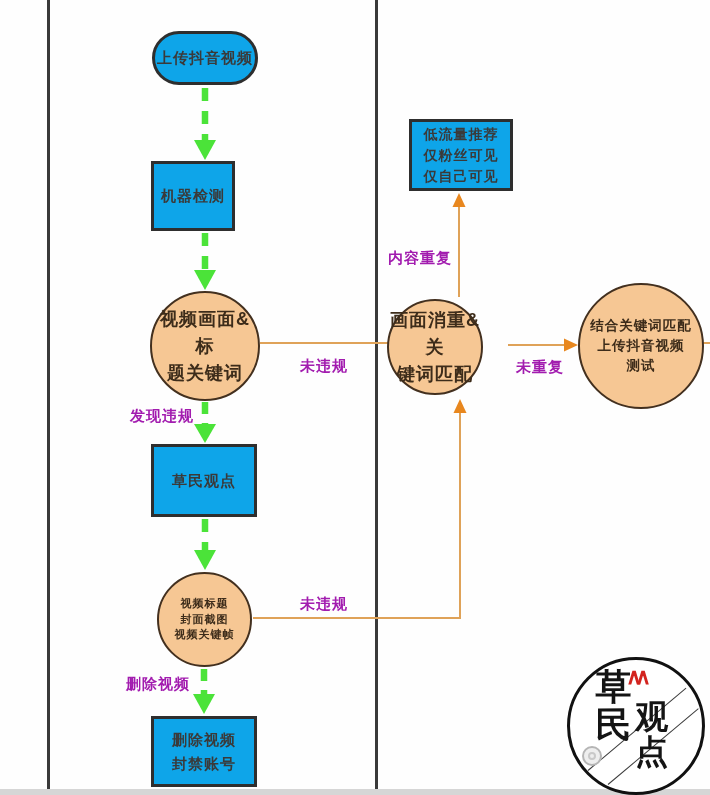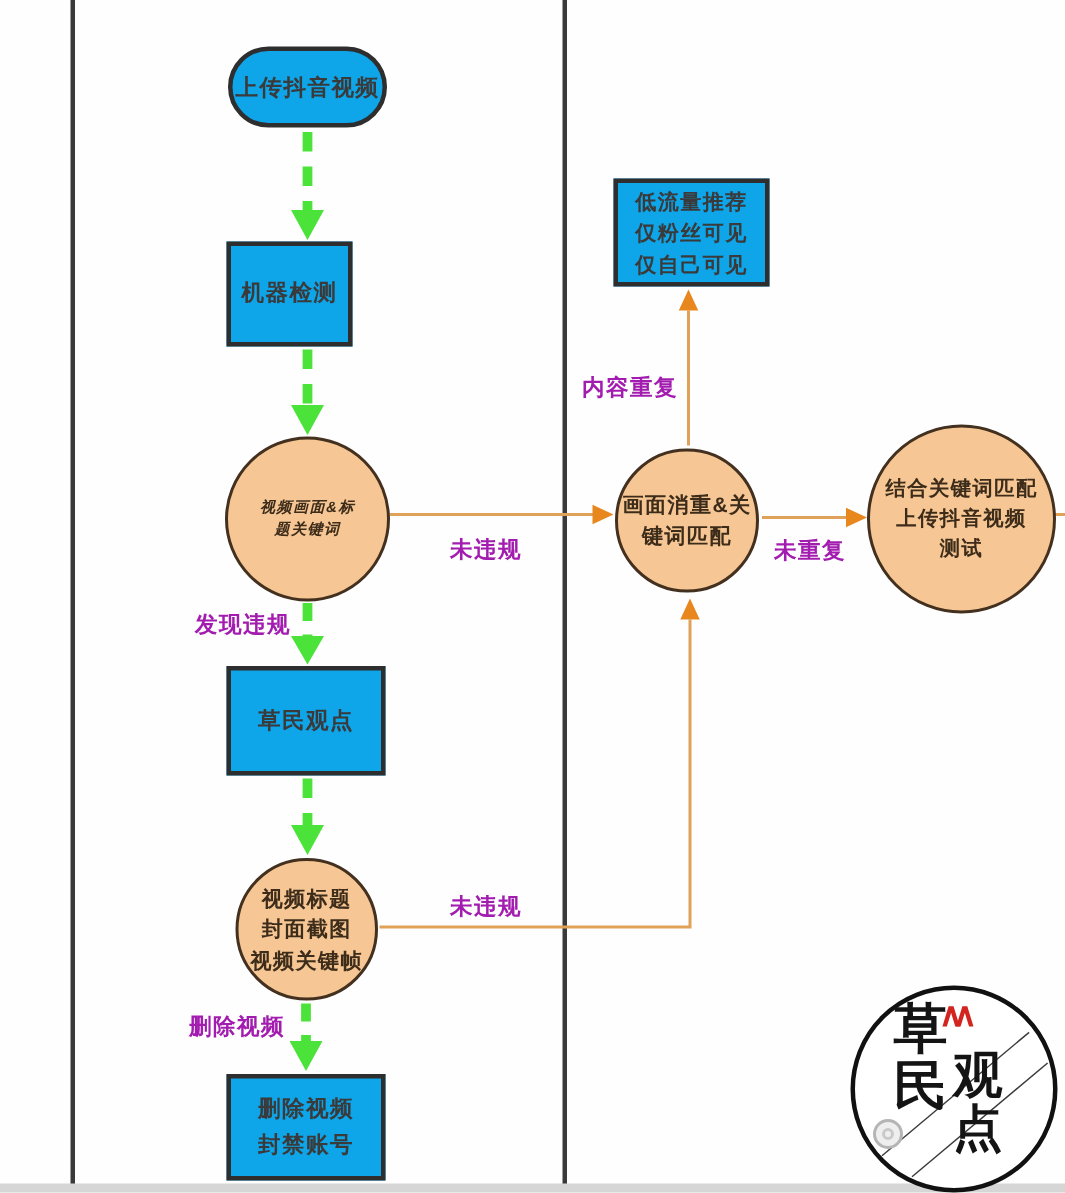--- a/index.html
+++ b/index.html
@@ -24,26 +24,26 @@
     border:2px solid #43301f;border-radius:50%;background:#f6c794;
     color:#3d2c1a;line-height:1.5;
   }
   .flabel{
     position:absolute;font-weight:bold;color:#a21caf;font-size:15px;
     letter-spacing:1px;white-space:nowrap;
   }
   
   #node-upload{left:152px;top:31px;width:106px;height:54px;}
   #node-machine{left:151px;top:161px;width:84px;height:70px;}
-  #node-frame-circle{left:150px;top:291px;width:110px;height:110px;font-size:10px;font-style:italic;}
+  #node-frame-circle{left:150px;top:291px;width:110px;height:110px;font-size:18px;}
   #node-manual{left:151px;top:444px;width:106px;height:73px;}
-  #node-title-circle{left:157px;top:572px;width:95px;height:95px;font-size:14px;line-height:1.45;}
+  #node-title-circle{left:157px;top:572px;width:95px;height:95px;font-size:11px;line-height:1.45;}
   #node-delete{left:151px;top:716px;width:106px;height:71px;}
   #node-lowtraffic{left:409px;top:119px;width:104px;height:72px;font-size:14px;line-height:1.5;}
-  #node-dedup-circle{left:410px;top:299px;width:96px;height:96px;font-size:14px;}
+  #node-dedup-circle{left:387px;top:299px;width:96px;height:96px;font-size:18px;}
   #node-test-circle{left:578px;top:283px;width:126px;height:126px;font-size:13.5px;}
   
   #lbl-found{left:130px;top:407px;}
   #lbl-confirm{left:126px;top:675px;}
   #lbl-noviol-top{left:300px;top:357px;}
   #lbl-noviol-bottom{left:300px;top:595px;}
   #lbl-dup{left:388px;top:249px;}
   #lbl-notdup{left:516px;top:358px;}
   
   #logo{position:absolute;left:567px;top:657px;width:138px;height:138px;

